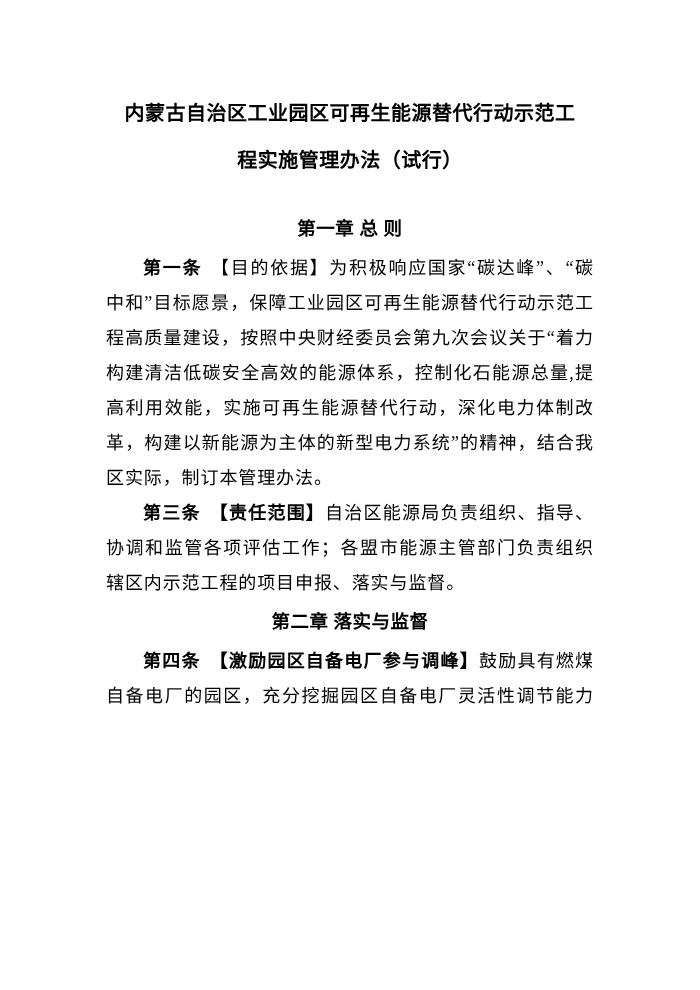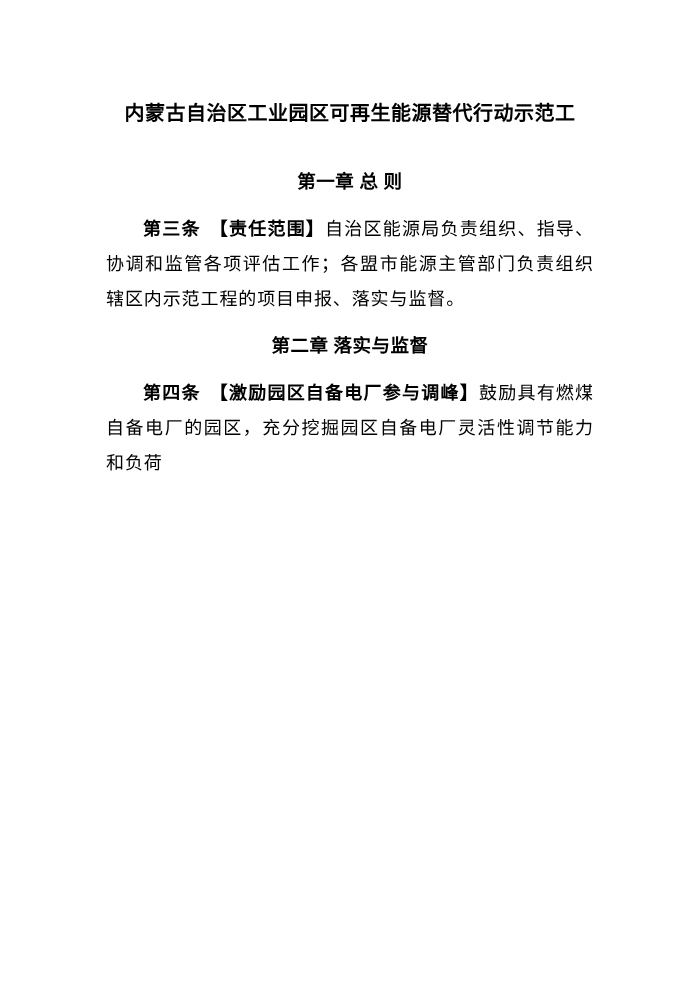--- a/index.html
+++ b/index.html
@@ -27,21 +27,21 @@
     font-family: "Liberation Sans", "DejaVu Sans", sans-serif;
     font-weight: bold;
     font-size: 20px;
     line-height: 47px;
     letter-spacing: 0.5px;
   }
   .title-line {
     display: block;
   }
   .chapter {
-    margin: 12px;
+    margin: 4px;
     text-align: center;
     font-weight: bold;
     font-size: 18.5px;
     line-height: 35px;
     letter-spacing: 0.5px;
   }
   .chapter-1 {
     margin-top: 28px;
   }
   .article {
@@ -63,24 +63,26 @@
   }
 </style>
 </head>
 <body>
 
 <div class="page">
   <div class="content">
 
     <h1 class="doc-title">
       <span class="title-line">内蒙古自治区工业园区可再生能源替代行动示范工</span>
+      <span class="title-line">程实施管理办法（试行）</span>
     </h1>
 
     <h2 class="chapter chapter-1">第一章 总 则</h2>
 
+    <p class="article"><span class="label">第一条</span><span class="bracket">【目的依据】</span><span>为积极响应国家“碳达峰”、“碳中和”目标愿景，保障工业园区可再生能源替代行动示范工程高质量建设，按照中央财经委员会第九次会议关于“着力构建清洁低碳安全高效的能源体系，控制化石能源总量,提高利用效能，实施可再生能源替代行动，深化电力体制改革，构建以新能源为主体的新型电力系统”的精神，结合我区实际，制订本管理办法。</span></p>
 
 
     <p class="article"><span class="label">第三条</span><span class="bracket b">【责任范围】</span><span>自治区能源局负责组织、指导、协调和监管各项评估工作；各盟市能源主管部门负责组织辖区内示范工程的项目申报、落实与监督。</span></p>
 
     <h2 class="chapter">第二章 落实与监督</h2>
 
     <p class="article"><span class="label">第四条</span><span class="bracket b">【激励园区自备电厂参与调峰】</span><span>鼓励具有燃煤自备电厂的园区，充分挖掘园区自备电厂灵活性调节能力和负荷</span></p>
 
   </div>
 </div>

